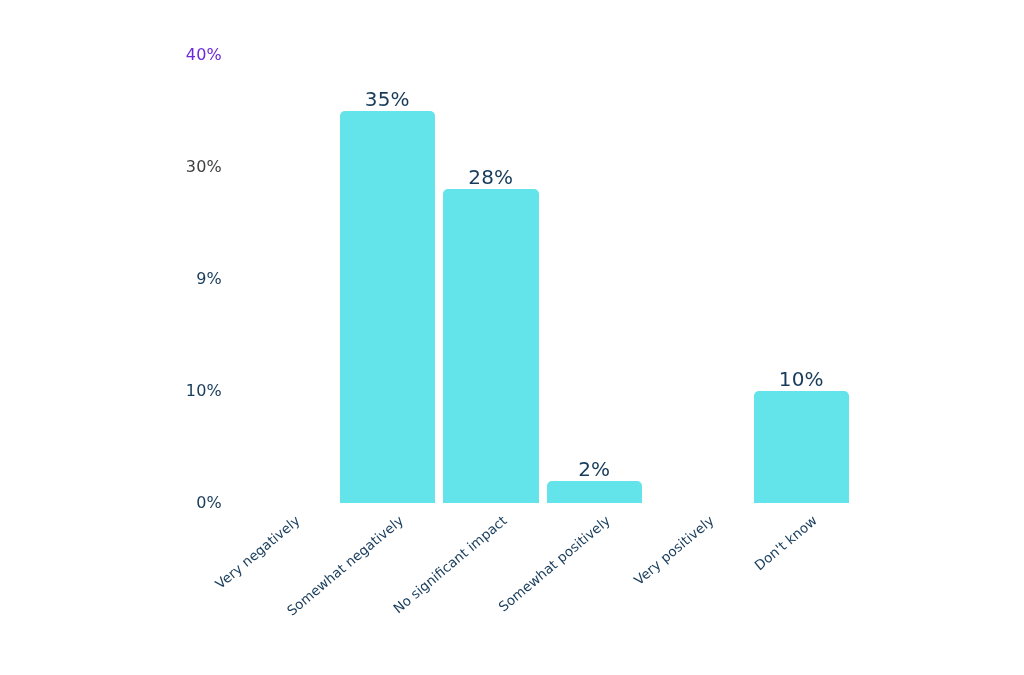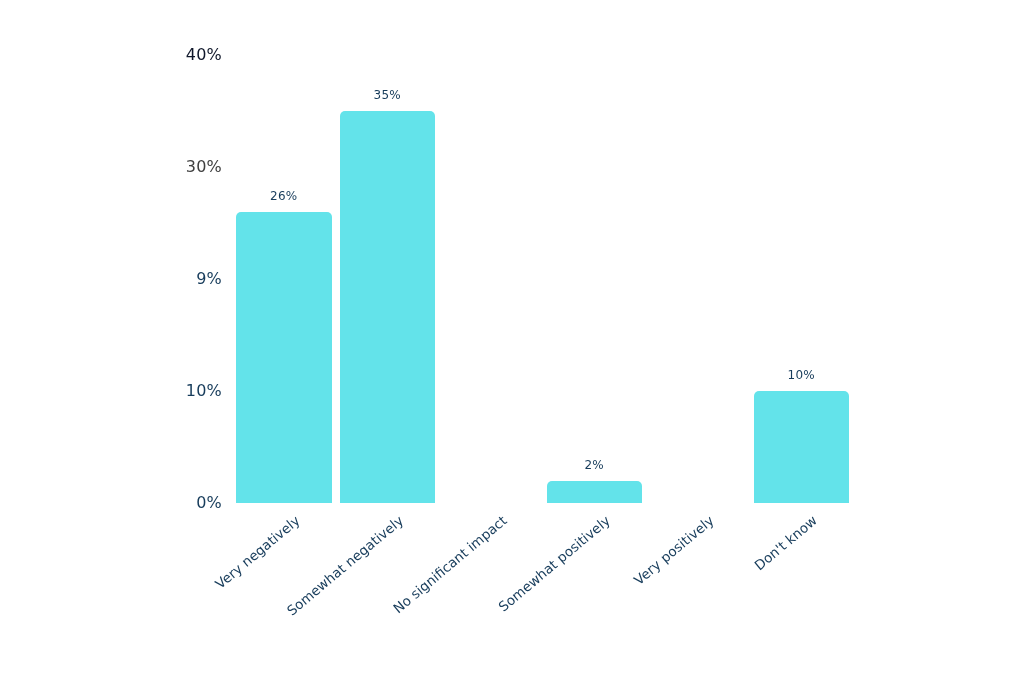--- a/index.html
+++ b/index.html
@@ -62,21 +62,21 @@
     right: 4px;
     background: #63E3EA;
     border-radius: 5px 5px 0 0;
   }
 
   .bar-value {
     position: absolute;
     left: 0;
     right: 0;
     text-align: center;
-    font-size: 12px;
+    font-size: 20px;
     color: #173C5B;
     letter-spacing: 0.2px;
     white-space: nowrap;
     line-height: 1;
   }
 
   .cat-label {
     position: absolute;
     font-size: 13.5px;
     color: #173C5B;
@@ -97,36 +97,36 @@
 </head>
 <body>
 
 <div id="chart-root" style="background: rgb(255, 255, 255);">
 
   <div id="y-axis">
       <div class="y-tick-label" style="top: 503px; color: rgb(23, 60, 91);">0%</div>
       <div class="y-tick-label" style="top: 391px; color: rgb(23, 60, 91);">10%</div>
       <div class="y-tick-label" style="top: 279px; color: rgb(23, 60, 91);">9%</div>
       <div class="y-tick-label" style="top: 167px; color: #404040;">30%</div>
-      <div class="y-tick-label" style="top: 55px; color: #0f172a;">40%</div>
+      <div class="y-tick-label" style="top: 55px; color: #6d28d9;">40%</div>
     </div>
   <div id="plot-area">
-      <div class="bar-group" style="left: 0px; width: 103.5px;">
-        <div class="bar" style="top: 211.8px; height: 291.2px; background: rgb(99, 227, 234);"></div>
-        <div class="bar-value" style="top: 189.8px; color: rgb(23, 60, 91);">26%</div>
-      </div>
       <div class="cat-label-wrap" style="left: 65.75px;">
         <div class="cat-label" style="color: rgb(23, 60, 91);">Very negatively</div>
       </div>
       <div class="bar-group" style="left: 103.5px; width: 103.5px;">
         <div class="bar" style="top: 111px; height: 392px; background: rgb(99, 227, 234);"></div>
         <div class="bar-value" style="top: 89px; color: rgb(23, 60, 91);">35%</div>
       </div>
       <div class="cat-label-wrap" style="left: 169.25px;">
         <div class="cat-label" style="color: rgb(23, 60, 91);">Somewhat negatively</div>
+      </div>
+      <div class="bar-group" style="left: 207px; width: 103.5px;">
+        <div class="bar" style="top: 189.4px; height: 313.6px; background: rgb(99, 227, 234);"></div>
+        <div class="bar-value" style="top: 167.4px; color: rgb(23, 60, 91);">28%</div>
       </div>
       <div class="cat-label-wrap" style="left: 272.75px;">
         <div class="cat-label" style="color: rgb(23, 60, 91);">No significant impact</div>
       </div>
       <div class="bar-group" style="left: 310.5px; width: 103.5px;">
         <div class="bar" style="top: 480.6px; height: 22.4px; background: rgb(99, 227, 234);"></div>
         <div class="bar-value" style="top: 458.6px; color: rgb(23, 60, 91);">2%</div>
       </div>
       <div class="cat-label-wrap" style="left: 376.25px;">
         <div class="cat-label" style="color: rgb(23, 60, 91);">Somewhat positively</div>

